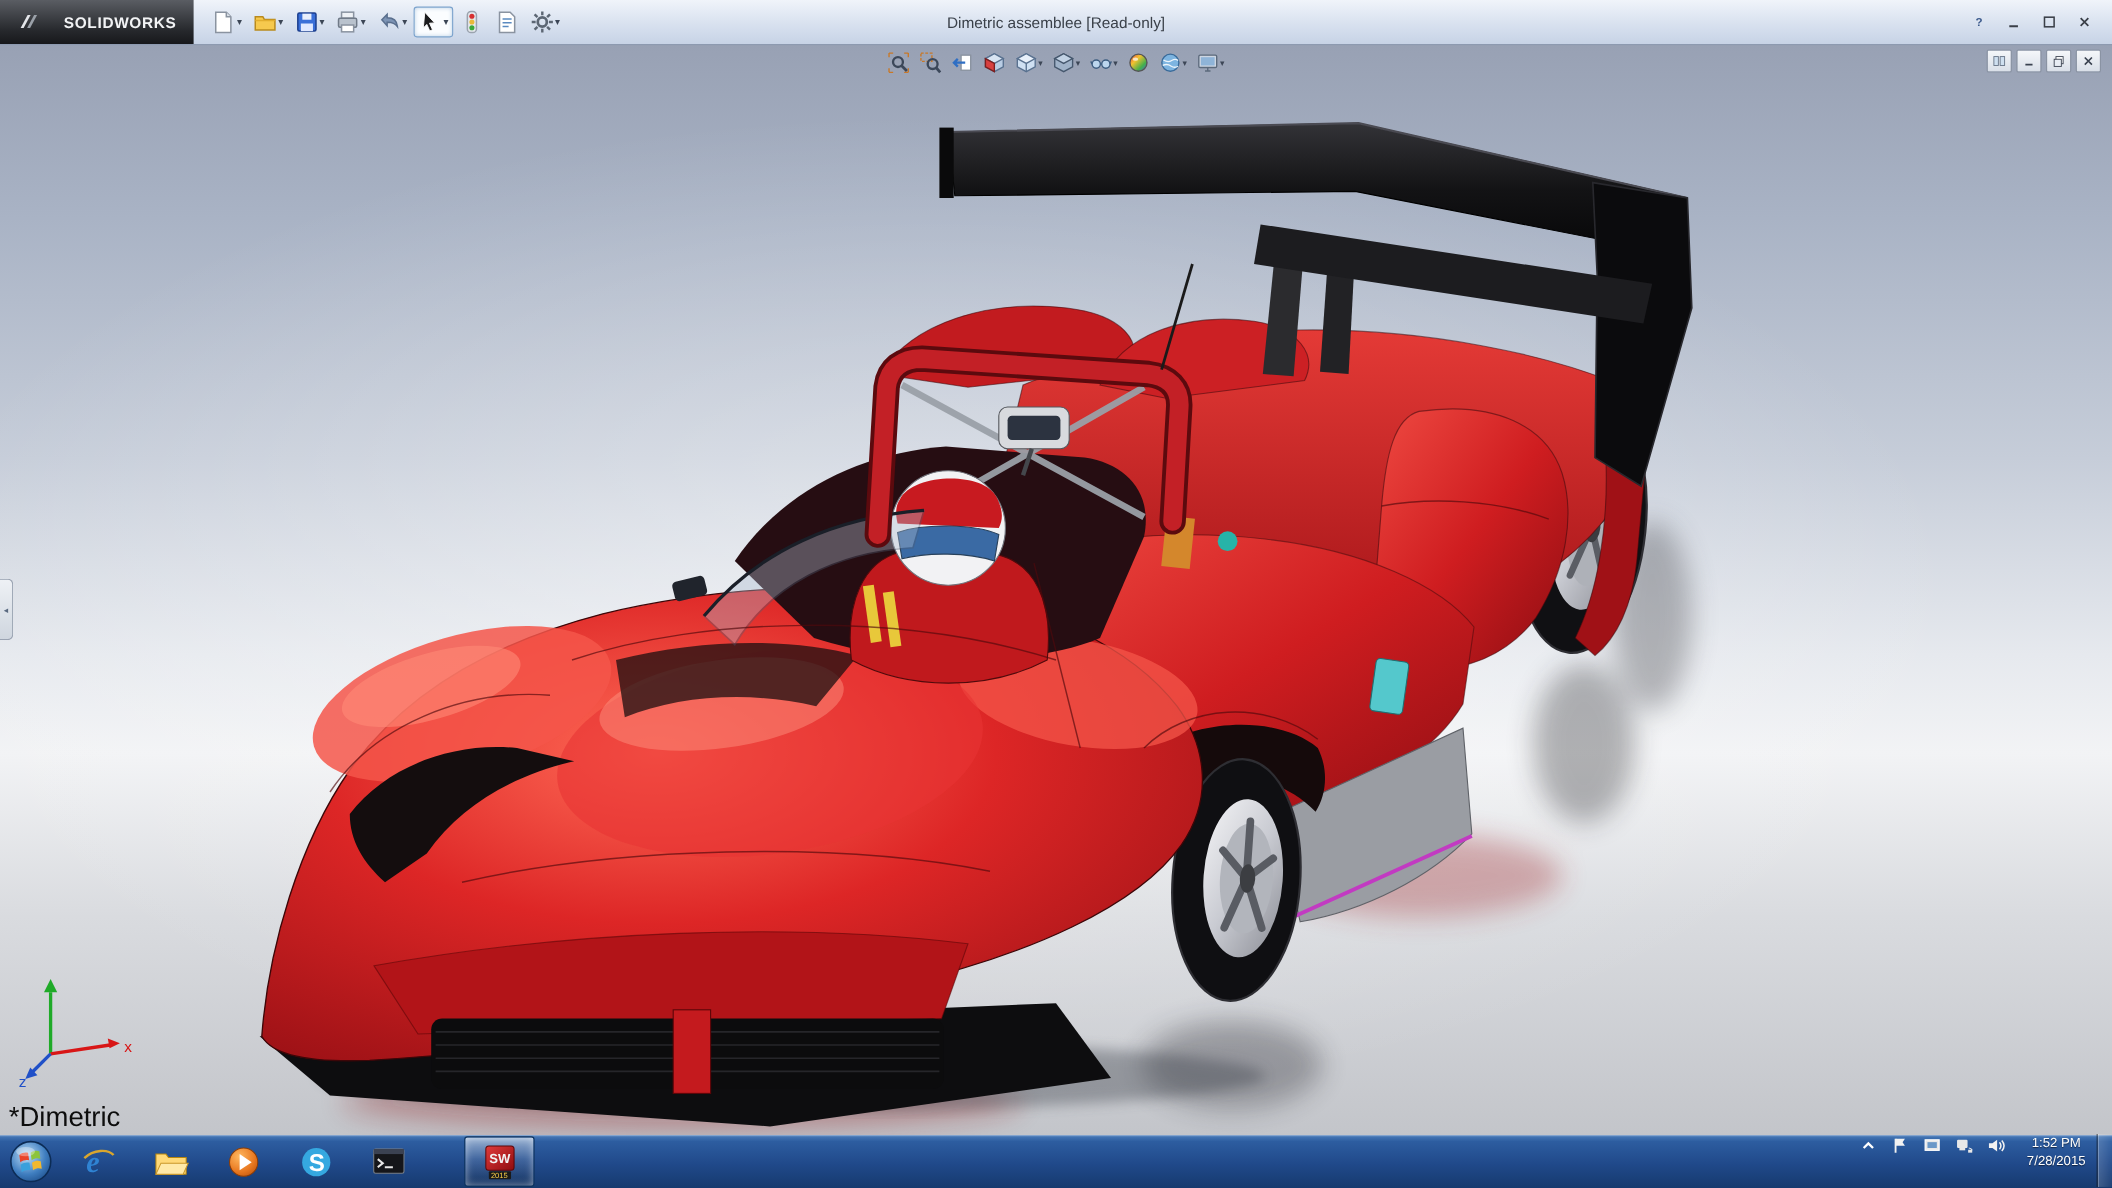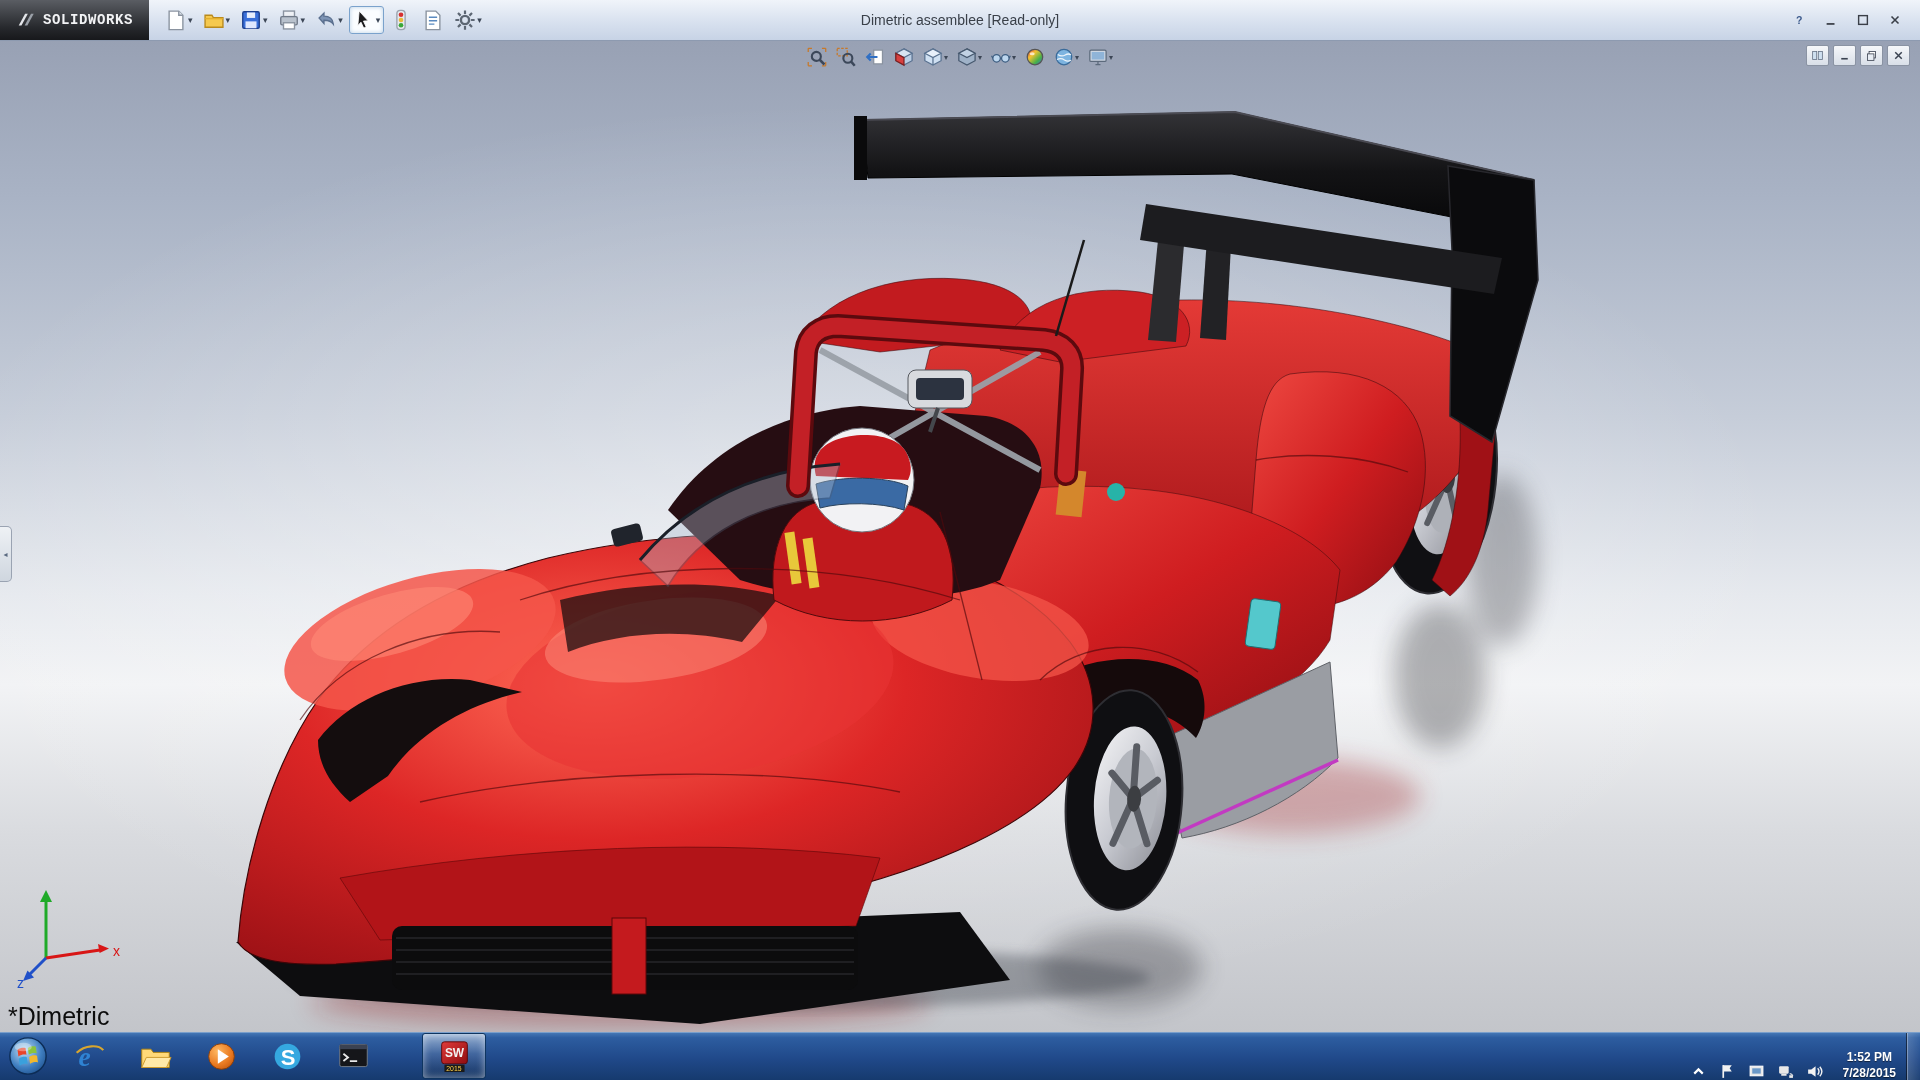--- a/index.html
+++ b/index.html
@@ -2,23 +2,23 @@
 <html><head>
 <meta charset="utf-8">
 <style>
   html,body{margin:0;padding:0;}
   body{width:1920px;height:1080px;overflow:hidden;font-family:"Liberation Sans",sans-serif;background:#000;}
   .screen{position:relative;width:1920px;height:1080px;background:#d6dde8;}
 
   
   .titlebar{position:absolute;top:0;left:0;right:0;height:40px;display:flex;align-items:center;
     background:linear-gradient(#f0f4fa,#d8e1ef 55%,#c7d3e6);border-bottom:1px solid #8d9ab0;z-index:20;}
-  .logo{height:40px;display:flex;align-items:center;gap:7px;padding:0 16px;
+  .logo{height:40px;display:flex;align-items:center;gap:22px;padding:0 16px;
     background:linear-gradient(#5a5d63,#26282c 70%,#17181b);color:#f2f3f5;font-weight:bold;
-    font-size:14px;letter-spacing:.6px;font-family:Liberation Mono, monospace;}
+    font-size:14px;letter-spacing:.6px;}
   .logo svg{width:20px;height:20px;}
   .main-toolbar{display:flex;align-items:center;gap:2px;padding:0 12px;}
   .tbtn{display:flex;align-items:center;gap:1px;padding:2px 3px;border:1px solid transparent;border-radius:3px;}
   .tbtn svg{width:22px;height:22px;display:block;}
   .tbtn .caret{font-size:9px;color:#3c4656;line-height:1;}
   .tbtn.pressed{background:#fbfdff;border-color:#7aa2cc;box-shadow:inset 0 0 4px #b9cfe4;}
   .title{position:absolute;left:50%;transform:translateX(-50%);font-size:14px;color:#3a4049;white-space:nowrap;}
   .win-controls{margin-left:auto;display:flex;align-items:center;gap:6px;padding-right:12px;}
   .win-controls .wcbtn{width:26px;height:20px;display:flex;align-items:center;justify-content:center;border-radius:2px;}
   .win-controls .wcbtn svg{width:14px;height:14px;}
@@ -48,21 +48,21 @@
   .taskbar{position:absolute;left:0;right:0;bottom:0;height:48px;display:flex;align-items:center;z-index:30;
     background:linear-gradient(#497cba 0%,#2d5da0 12%,#20498a 55%,#163a6e 100%);
     box-shadow:inset 0 1px 0 rgba(255,255,255,.28);}
   .start{width:56px;height:48px;display:flex;align-items:center;justify-content:center;}
   .start svg{width:42px;height:42px;}
   .task-apps{display:flex;align-items:center;height:48px;}
   .appbtn{width:62px;height:44px;margin:2px 1px;display:flex;align-items:center;justify-content:center;border:1px solid transparent;border-radius:3px;}
   .appbtn svg{width:33px;height:33px;display:block;}
   .appbtn.active{background:linear-gradient(rgba(255,255,255,.5),rgba(255,255,255,.14) 45%,rgba(0,0,0,.14));
     border-color:#0f3560;box-shadow:inset 0 0 8px rgba(255,255,255,.55);margin-left:36px;}
-  .tray{margin-left:auto;display:flex;align-items:flex-end;height:50px;font-weight:bold;}
+  .tray{margin-left:auto;display:flex;align-items:flex-start;height:50px;}
   .tray-icons{display:flex;align-items:center;gap:9px;padding:0 8px;}
   .traybtn{width:20px;height:20px;display:flex;align-items:center;justify-content:center;}
   .traybtn svg{width:17px;height:17px;display:block;}
   .clock{color:#fff;font-size:12px;text-align:center;line-height:1.35;padding:0 10px;
     text-shadow:0 1px 1px rgba(0,0,0,.55);white-space:nowrap;}
   .show-desktop{width:13px;height:48px;border-left:1px solid rgba(0,0,0,.55);
     background:linear-gradient(90deg,rgba(255,255,255,.18),rgba(255,255,255,.04));
     box-shadow:inset 1px 0 0 rgba(255,255,255,.3);}
 </style>
 </head>

